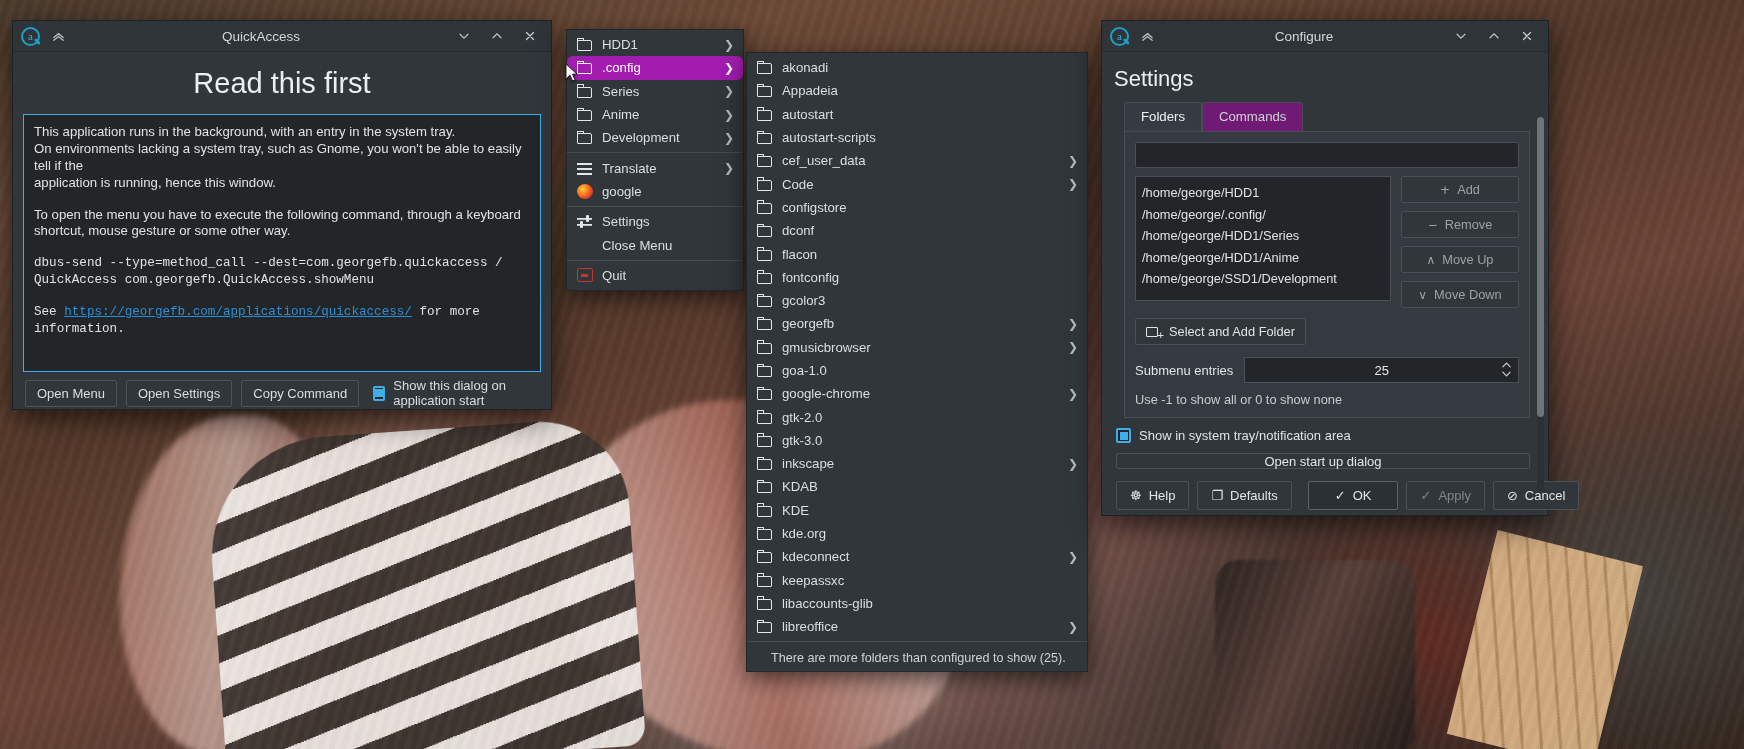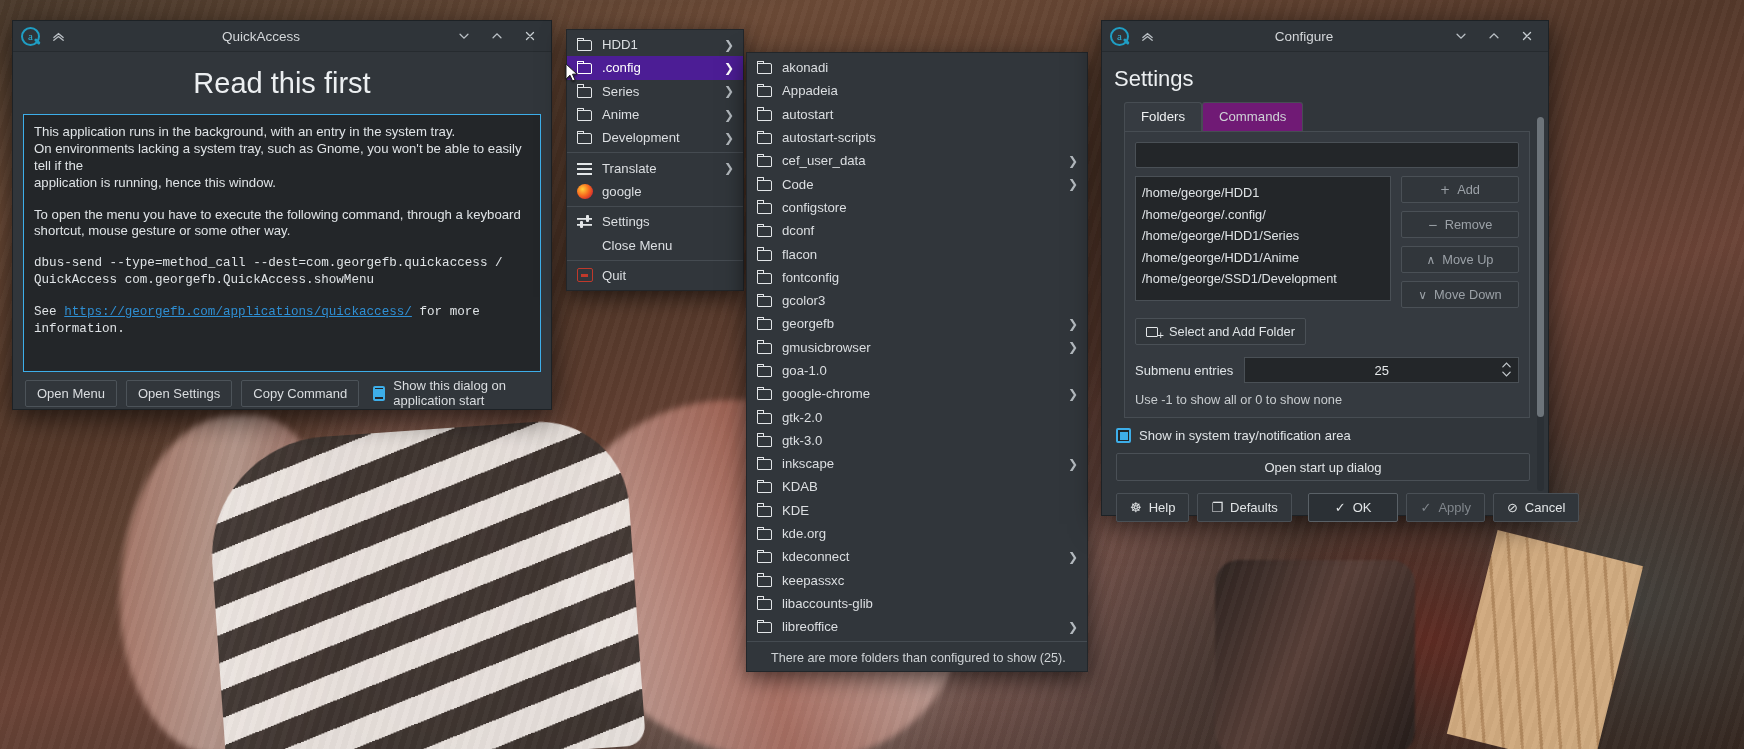--- a/index.html
+++ b/index.html
@@ -174,21 +174,21 @@
   .mi {
     display: flex; align-items: center;
     height: 23.3px;
     padding: 0 9px 0 10px;
     font-size: 13.2px;
     color: #dcdfe2;
     gap: 9px;
     position: relative;
     white-space: nowrap;
   }
-  .mi.selected { background: #4c1d95; color: #fff; }
+  .mi.selected { background: #a21caf; color: #fff; border-radius: 6px; }
   .mi .mi-label { flex: 1; overflow: hidden; text-overflow: ellipsis; }
   .mi .arrow { color: #b3b9be; font-size: 12px; line-height: 1; }
   .mi.selected .arrow { color: #fff; }
   .mi.noicon { padding-left: 35px; }
   .menu-sep { height: 1px; background: #454b51; margin: 3px 0; }
   .menu-note {
     font-size: 12.6px; color: #cfd3d6;
     padding: 6px 10px 3px 24px;
     white-space: nowrap;
   }
@@ -311,21 +311,21 @@
   }
   .spin-arrows {
     position: absolute; right: 6px; top: 3px;
     display: flex; flex-direction: column; gap: 1px; color: #c3c8cc;
   }
   .hint { font-size: 12.8px; color: #c8cccf; margin-top: 9px; }
   #tray-chk { display: flex; align-items: center; gap: 8px; margin: 10px 0 0 14px;
               font-size: 13px; color: #dfe3e6; }
   #open-start {
     margin: 10px 18px 0 14px;
-    height: 28px;
+    height: 16px;
     border: 1px solid #4a5056; background: #31363b; color: #e2e5e7;
     font-size: 13px; display: flex; align-items: center; justify-content: center;
     border-radius: 2px;
   }
   #cfg-footer {
     display: flex; align-items: center; gap: 8px;
     margin: 12px 14px 0 14px;
   }
   #cfg-footer .spacer { flex: 1; }
   .fbtn {

